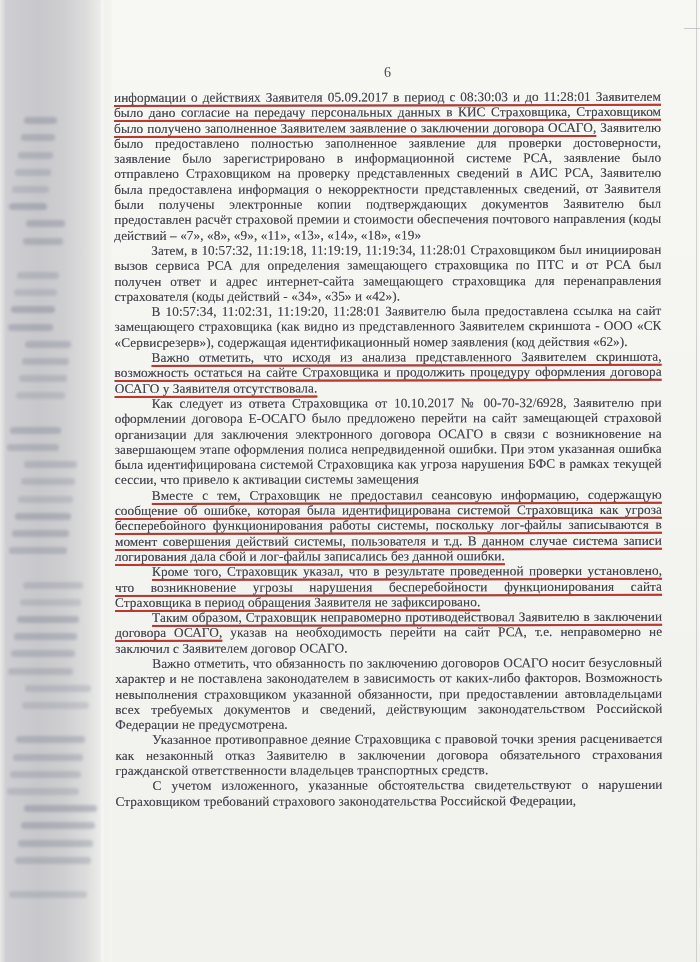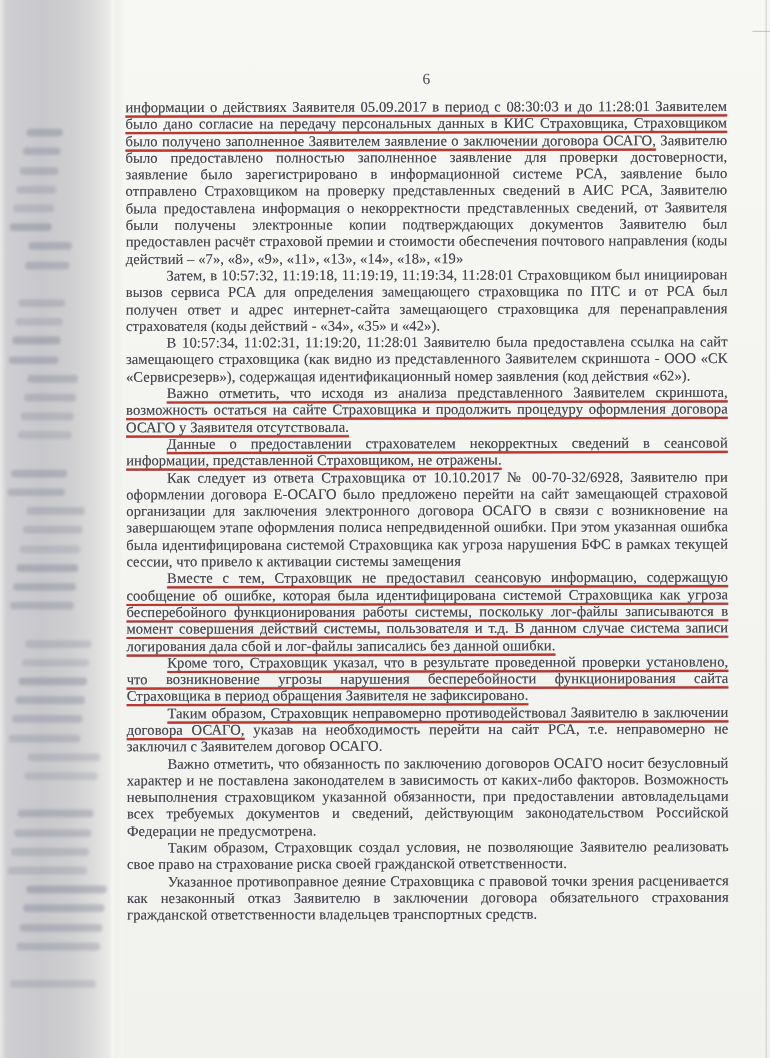--- a/index.html
+++ b/index.html
@@ -91,22 +91,21 @@
   <div class="page-edge-right"></div>
   <div class="corner-line"></div>
 
   <div class="page-number">6</div>
 
   <div class="doc" id="doc-body">
       <p class="noindent"><span class="redline">информации о действиях Заявителя 05.09.2017 в период с 08:30:03 и до 11:28:01 Заявителем было дано согласие на передачу персональных данных в КИС Страховщика, Страховщиком было получено заполненное Заявителем заявление о заключении договора ОСАГО,</span><span class=""> Заявителю было предоставлено полностью заполненное заявление для проверки достоверности, заявление было зарегистрировано в информационной системе РСА, заявление было отправлено Страховщиком на проверку представленных сведений в АИС РСА, Заявителю была предоставлена информация о некорректности представленных сведений, от Заявителя были получены электронные копии подтверждающих документов Заявителю был предоставлен расчёт страховой премии и стоимости обеспечения почтового направления (коды действий – «7», «8», «9», «11», «13», «14», «18», «19»</span></p>
       <p class=""><span class="">Затем, в 10:57:32, 11:19:18, 11:19:19, 11:19:34, 11:28:01 Страховщиком был инициирован вызов сервиса РСА для определения замещающего страховщика по ПТС и от РСА был получен ответ и адрес интернет-сайта замещающего страховщика для перенаправления страхователя (коды действий - «34», «35» и «42»).</span></p>
       <p class=""><span class="">В 10:57:34, 11:02:31, 11:19:20, 11:28:01 Заявителю была предоставлена ссылка на сайт замещающего страховщика (как видно из представленного Заявителем скриншота - ООО «СК «Сервисрезерв»), содержащая идентификационный номер заявления (код действия «62»).</span></p>
       <p class=""><span class="redline">Важно отметить, что исходя из анализа представленного Заявителем скриншота, возможность остаться на сайте Страховщика и продолжить процедуру оформления договора ОСАГО у Заявителя отсутствовала.</span></p>
-      <p class=""><span class="redline">Данные о предоставлении страхователем некорректных сведений в сеансовой информации, представленной Страховщиком, не отражены.</span></p>
       <p class=""><span class="">Как следует из ответа Страховщика от 10.10.2017 № 00-70-32/6928, Заявителю при оформлении договора Е-ОСАГО было предложено перейти на сайт замещающей страховой организации для заключения электронного договора ОСАГО в связи с возникновение на завершающем этапе оформления полиса непредвиденной ошибки. При этом указанная ошибка была идентифицирована системой Страховщика как угроза нарушения БФС в рамках текущей сессии, что привело к активации системы замещения</span></p>
       <p class=""><span class="redline">Вместе с тем, Страховщик не предоставил сеансовую информацию, содержащую сообщение об ошибке, которая была идентифицирована системой Страховщика как угроза бесперебойного функционирования работы системы, поскольку лог-файлы записываются в момент совершения действий системы, пользователя и т.д. В данном случае система записи логирования дала сбой и лог-файлы записались без данной ошибки.</span></p>
       <p class=""><span class="redline">Кроме того, Страховщик указал, что в результате проведенной проверки установлено, что возникновение угрозы нарушения бесперебойности функционирования сайта Страховщика в период обращения Заявителя не зафиксировано.</span></p>
       <p class=""><span class="redline">Таким образом, Страховщик неправомерно противодействовал Заявителю в заключении договора ОСАГО,</span><span class=""> указав на необходимость перейти на сайт РСА, т.е. неправомерно не заключил с Заявителем договор ОСАГО.</span></p>
       <p class=""><span class="">Важно отметить, что обязанность по заключению договоров ОСАГО носит безусловный характер и не поставлена законодателем в зависимость от каких-либо факторов. Возможность невыполнения страховщиком указанной обязанности, при предоставлении автовладельцами всех требуемых документов и сведений, действующим законодательством Российской Федерации не предусмотрена.</span></p>
-      <p class=""><span class="">Таким образом, Страховщик создал условия, не позволяющие Заявителю реализовать свое право на страхование риска своей гражданской ответственности.</span></p>
       <p class=""><span class="">Указанное противоправное деяние Страховщика с правовой точки зрения расценивается как незаконный отказ Заявителю в заключении договора обязательного страхования гражданской ответственности владельцев транспортных средств.</span></p>
+      <p class=""><span class="">С учетом изложенного, указанные обстоятельства свидетельствуют о нарушении Страховщиком требований страхового законодательства Российской Федерации,</span></p>
     </div>
 </div>
 
 </body></html>

